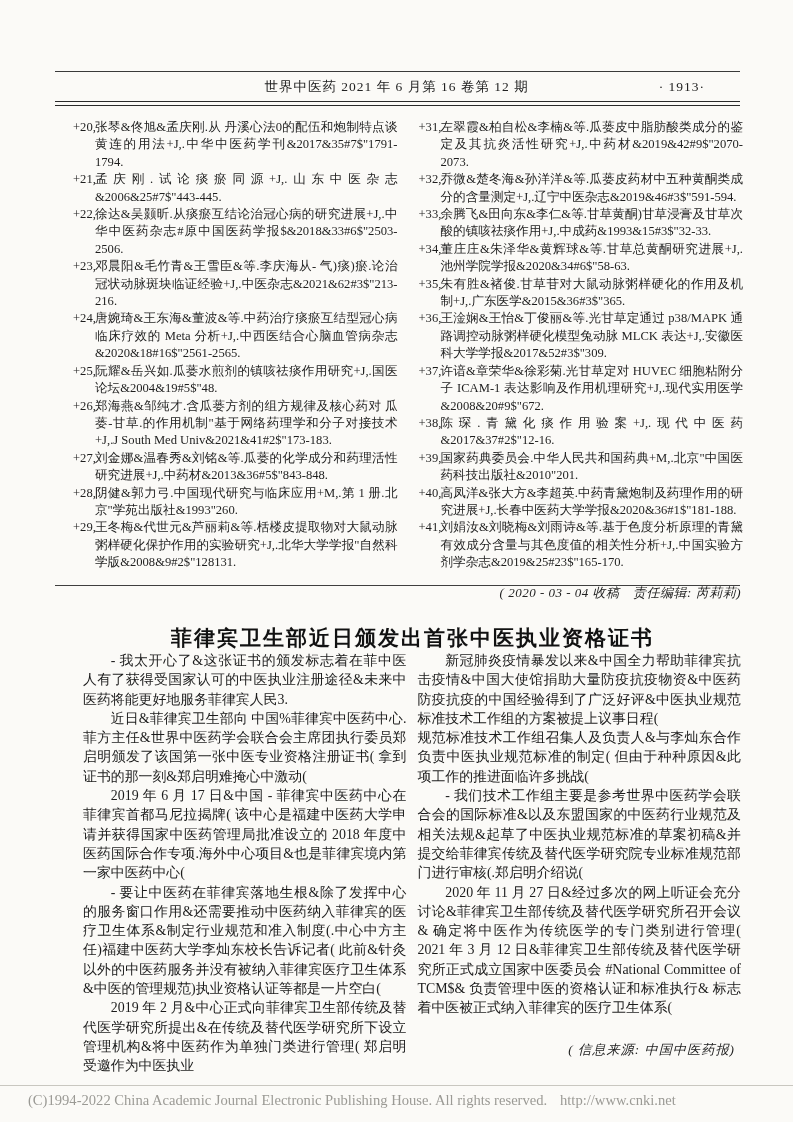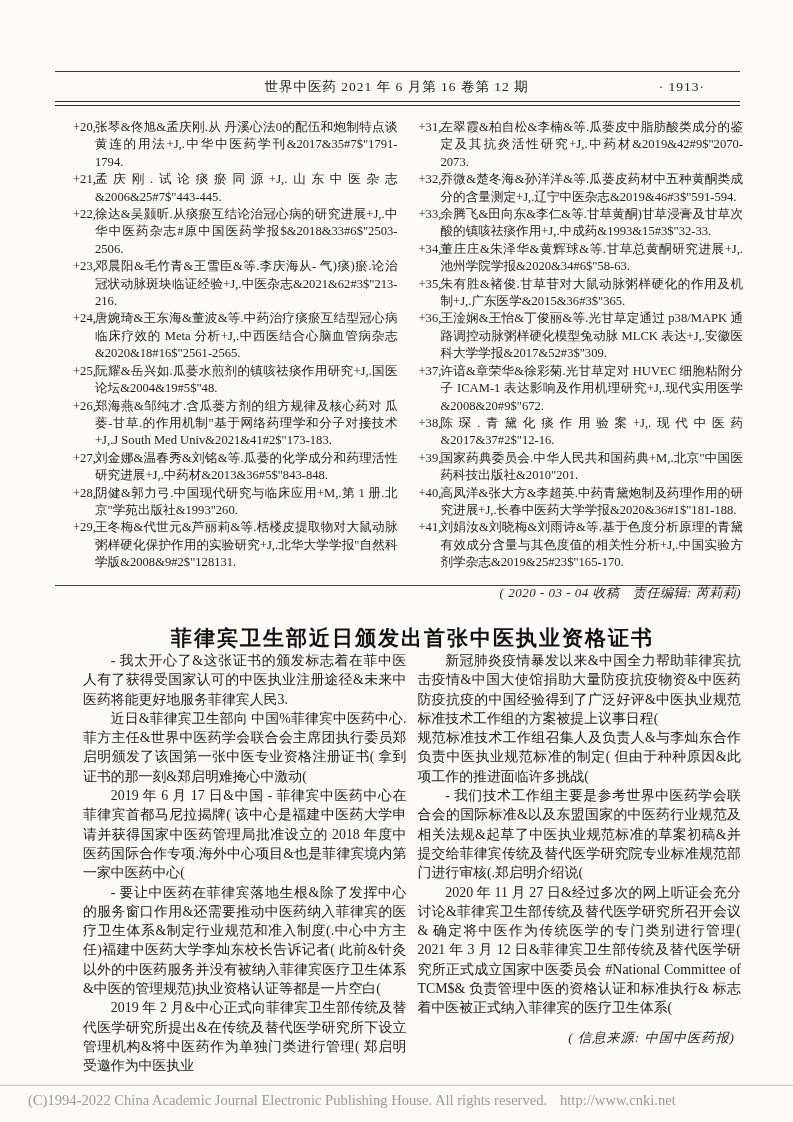--- a/index.html
+++ b/index.html
@@ -25,21 +25,21 @@
   
   .section-rule{position:absolute;top:585px;left:55px;right:53px;border-top:1.4px solid #3f3f3f;}
   
   .article-title{position:absolute;top:608px;left:0;width:100%;margin:16px;text-align:center;
     font-size:21px;font-weight:bold;letter-spacing:2px;color:#111;
     font-family:"Liberation Sans","DejaVu Sans",sans-serif;}
   .article-body{position:absolute;top:651px;left:83px;width:658px;display:flex;gap:11px;}
   .article-col{flex:1;min-width:0;font-size:13.9px;line-height:19.3px;text-align:justify;color:#1b1b1b;}
   .para{margin:0;text-indent:2em;}
   .para.noindent{text-indent:0;}
-  .source-note{margin-top:10px;text-align:right;font-style:italic;font-size:13.2px;
+  .source-note{margin-top:22px;text-align:right;font-style:italic;font-size:13.2px;
     letter-spacing:1px;color:#222;padding-right:6px;}
   
   .footer-rule{position:absolute;top:1085px;left:0;width:100%;border-top:1px solid #c9c7c0;}
   .footer{position:absolute;top:1092px;left:0;width:100%;height:22px;
     color:#9b9a95;font-size:14.6px;}
   .footer-copy{position:absolute;left:28px;top:0;}
   .footer-url{position:absolute;left:560px;top:0;color:#9b9a95;text-decoration:none;}
 </style>
 </head>
 <body>

